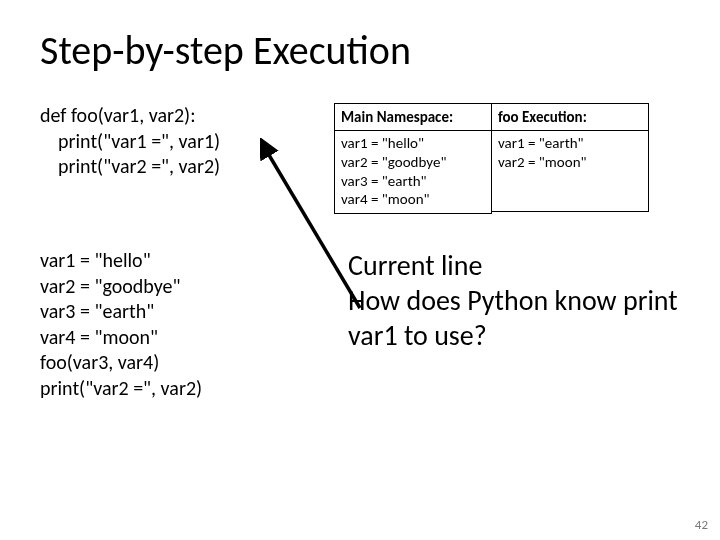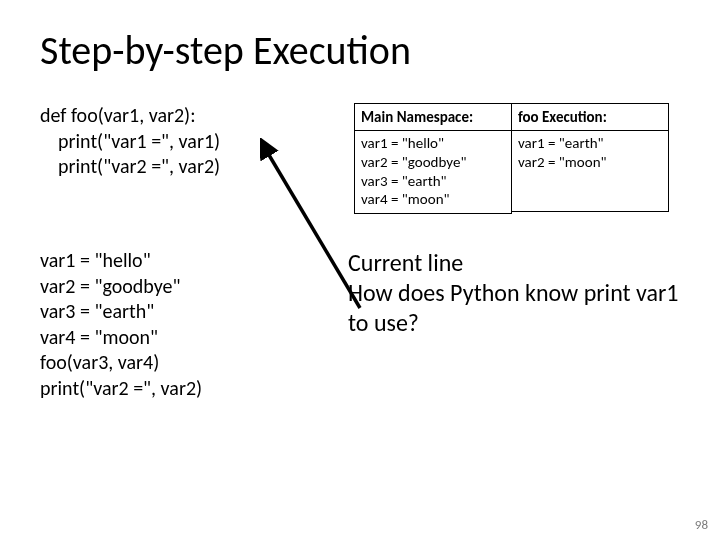--- a/index.html
+++ b/index.html
@@ -1,35 +1,35 @@
 <!DOCTYPE html>
 <html><head>
 <meta charset="utf-8">
 <style>
   * { box-sizing: border-box; margin: 0; padding: 0; }
   html, body { width: 720px; height: 540px; background: #fff; font-family: Calibri, Arial, sans-serif; color: #000; }
   .slide { position: relative; width: 720px; height: 540px; padding: 20px 40px 10px 40px; }
   .title { font-size: 40px; margin-top: 6px; margin-bottom: 28px; font-weight: 400; }
-  .columns { display: flex; gap: 34px; }
+  .columns { display: flex; gap: 14px; }
   .left-col { width: 280px; flex-shrink: 0; }
   .right-col { flex: 1; }
   .code-block { font-size: 20px; line-height: 1.28; }
   .code-line { white-space: pre; }
   .indent { padding-left: 18px; display: block; }
   .ns-row { display: flex; gap: 0; margin-bottom: 4px; }
   .ns-box { border: 1px solid #000; padding: 4px 6px; font-size: 15px; }
   .ns-header { font-weight: 700; height: 28px; display: flex; align-items: center; }
   .ns-body { border-top: none; min-height: 82px; line-height: 1.25; }
   .main-col { width: 158px; }
   .foo-col { width: 158px; margin-left: -1px; }
   .main-col .ns-body, .foo-col .ns-body { margin-top: -1px; }
   .lower { display: flex; gap: 18px; margin-top: 30px; }
   .lower-left { width: 280px; flex-shrink: 0; }
   .lower-right { flex: 1; padding-left: 10px; }
-  .note-block { font-size: 24px; line-height: 1.25; }
+  .note-block { font-size: 28px; line-height: 1.25; }
   .note-block .gap { height: 16px; }
   .bold-note { font-weight: 700; }
   .page-num { position: absolute; right: 12px; bottom: 8px; font-size: 13px; color: #7a7a7a; }
   .arrow-svg { position: absolute; left: 260px; top: 138px; pointer-events: none; }
 </style>
 </head>
 <body>
 
 <div class="slide">
 
@@ -82,14 +82,14 @@
 
   <svg class="arrow-svg" width="120" height="180">
     <defs>
       <marker id="ah" markerWidth="10" markerHeight="10" refX="2" refY="3" orient="auto">
         <path d="M0,0 L0,6 L7,3 z" fill="#000"></path>
       </marker>
     </defs>
     <line x1="100" y1="170" x2="6" y2="12" stroke="#000" stroke-width="3.5" marker-end="url(#ah)"></line>
   </svg>
 
-  <div class="page-num">98</div>
+  <div class="page-num">42</div>
 </div>
 
 </body></html>

